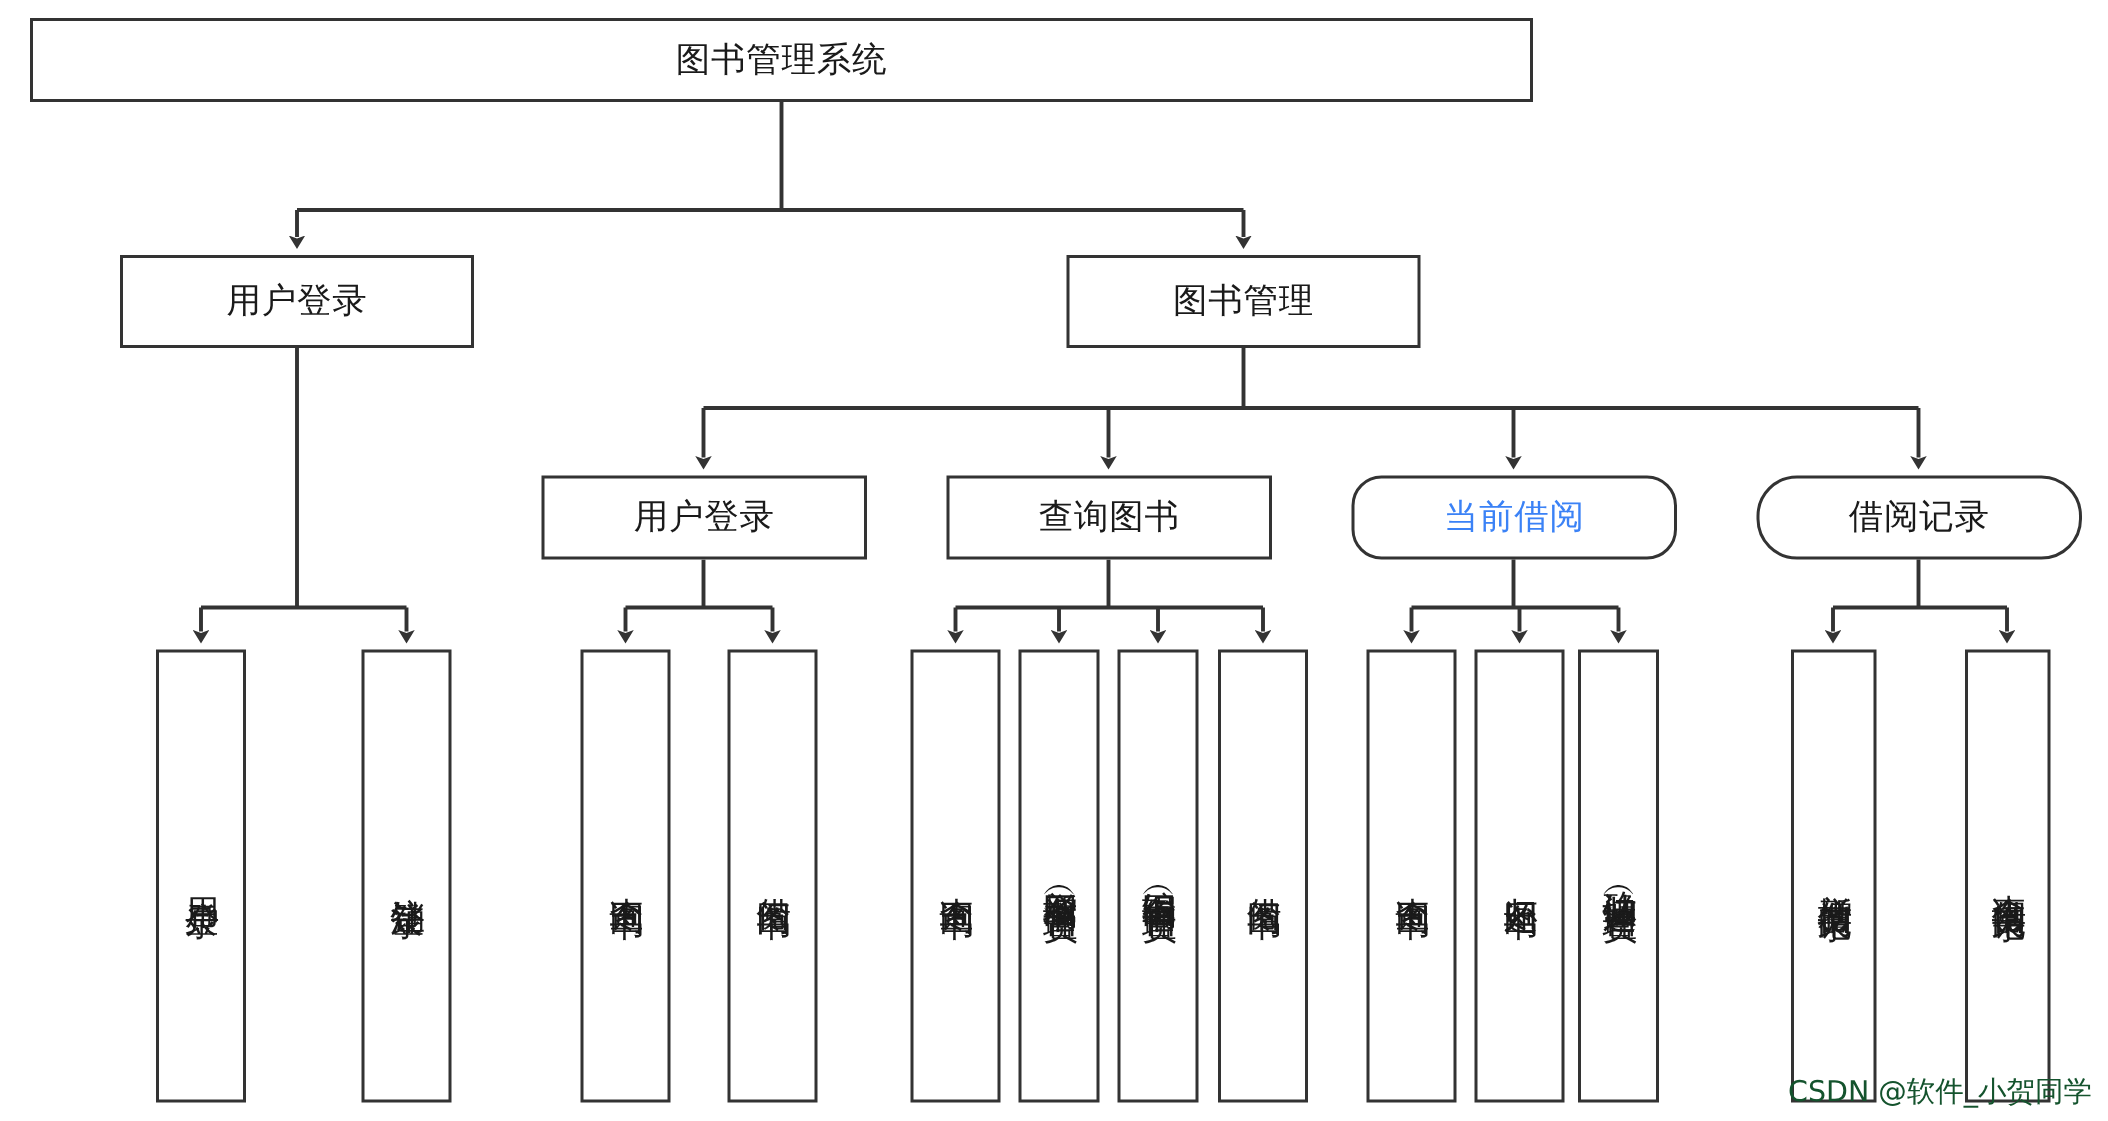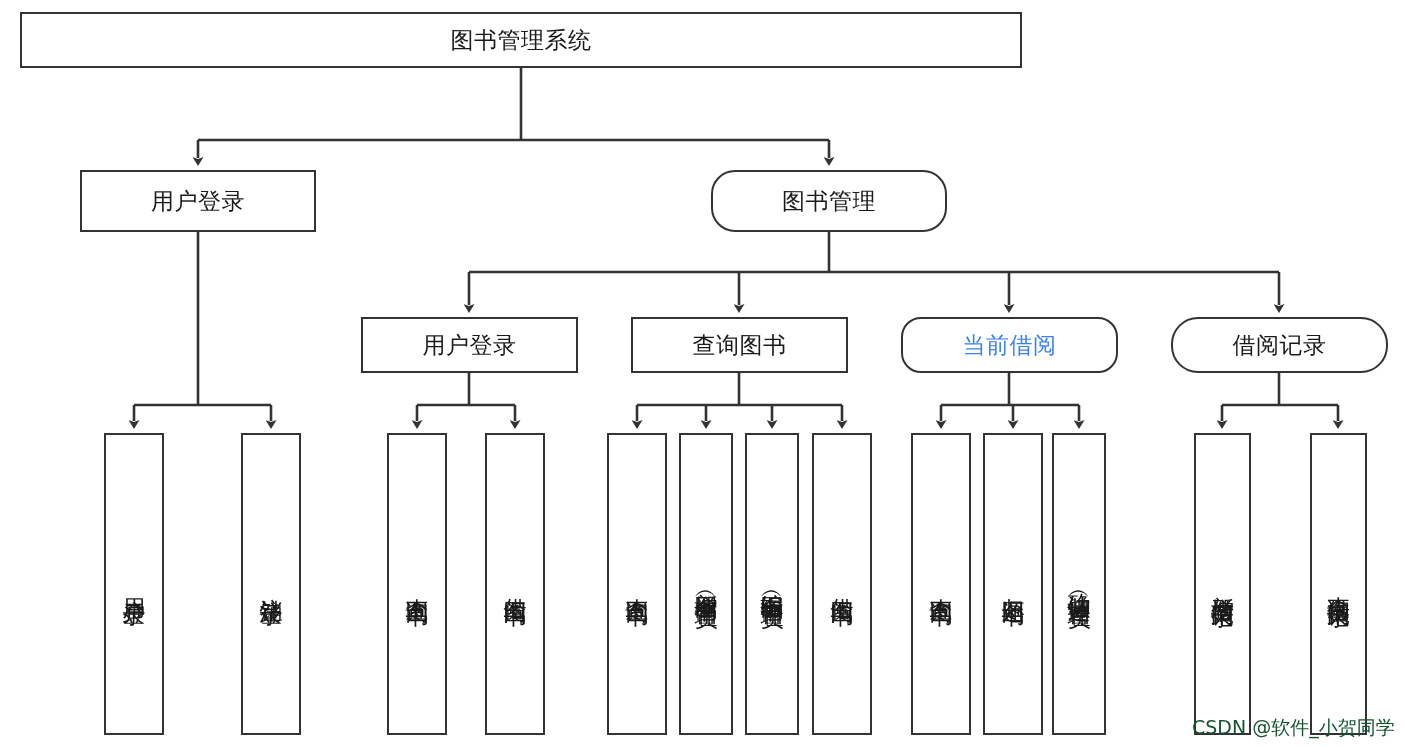--- a/index.html
+++ b/index.html
@@ -126,21 +126,21 @@
     </g>
   </svg>
 
   <div class="node root" style="left: 20px; top: 12px; width: 1002px; height: 56px; border-color: rgb(51, 51, 51); background: rgb(255, 255, 255); color: rgb(26, 26, 26);">
     <span class="label">图书管理系统</span>
   </div>
 
   <div class="node lvl2" style="left: 80px; top: 170px; width: 236px; height: 62px; border-color: rgb(51, 51, 51); background: rgb(255, 255, 255); color: rgb(26, 26, 26);">
     <span class="label">用户登录</span>
   </div>
-  <div class="node lvl2" style="left: 711px; top: 170px; width: 236px; height: 62px; border-color: rgb(51, 51, 51); background: rgb(255, 255, 255); color: rgb(26, 26, 26); border-radius: 24px;">
+  <div class="node lvl2" style="left: 711px; top: 170px; width: 236px; height: 62px; border-color: rgb(51, 51, 51); background: rgb(255, 255, 255); color: rgb(26, 26, 26);">
     <span class="label">图书管理</span>
   </div>
 
   <div class="node lvl3" style="left: 361px; top: 317px; width: 217px; height: 56px; border-color: rgb(51, 51, 51); background: rgb(255, 255, 255); color: rgb(26, 26, 26);">
     <span class="label">用户登录</span>
   </div>
   <div class="node lvl3" style="left: 631px; top: 317px; width: 217px; height: 56px; border-color: rgb(51, 51, 51); background: rgb(255, 255, 255); color: rgb(26, 26, 26);">
     <span class="label">查询图书</span>
   </div>
   <div class="node lvl3" style="left: 901px; top: 317px; width: 217px; height: 56px; border-color: rgb(51, 51, 51); background: rgb(255, 255, 255); color: #3b82f6; border-radius: 20px;">

